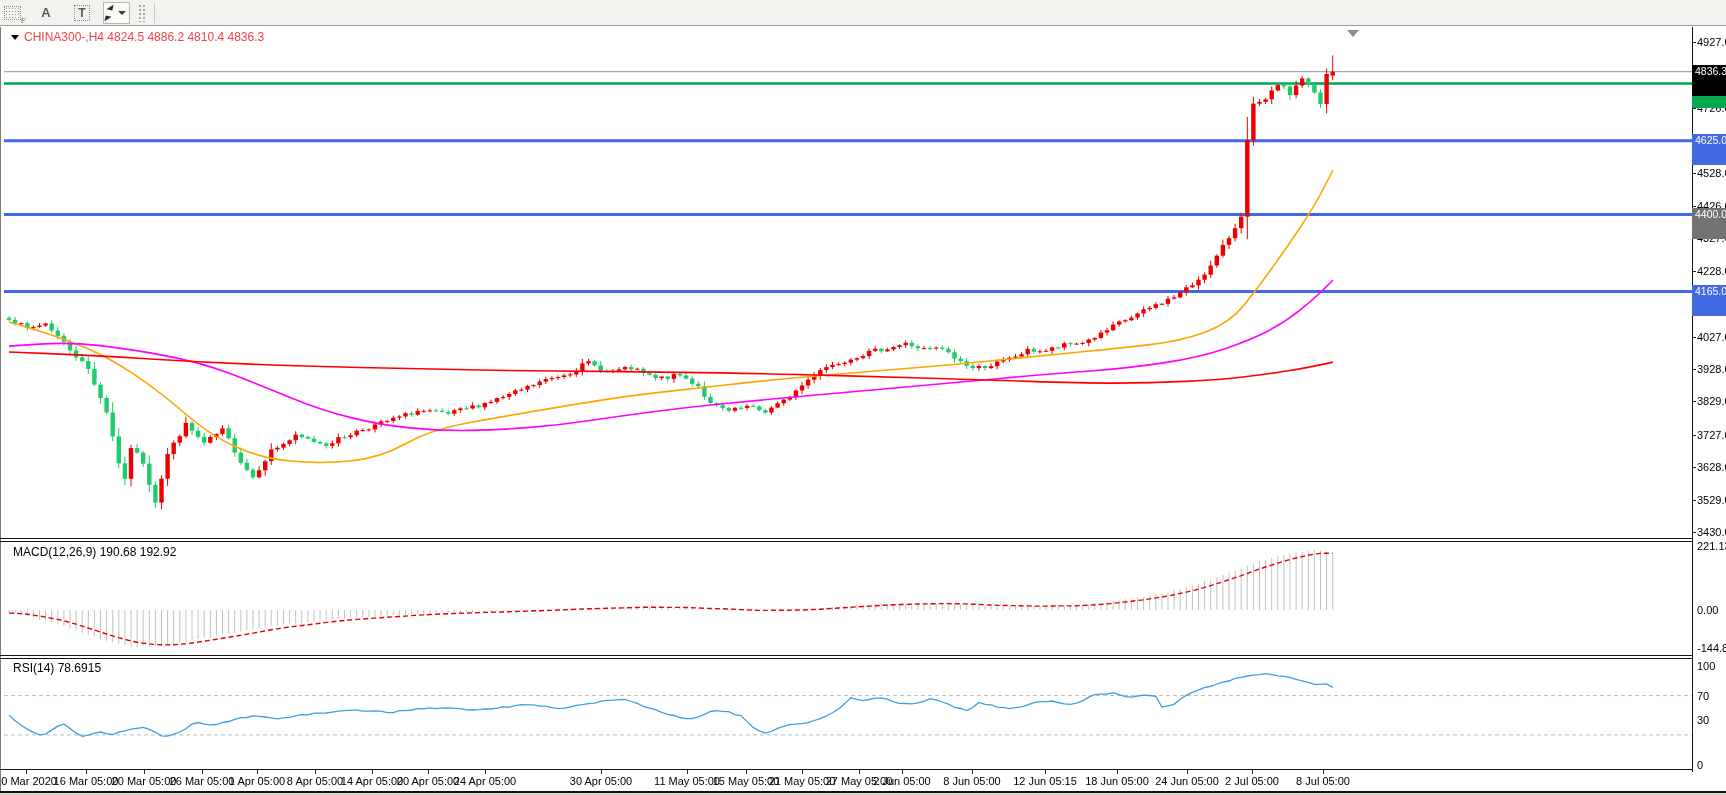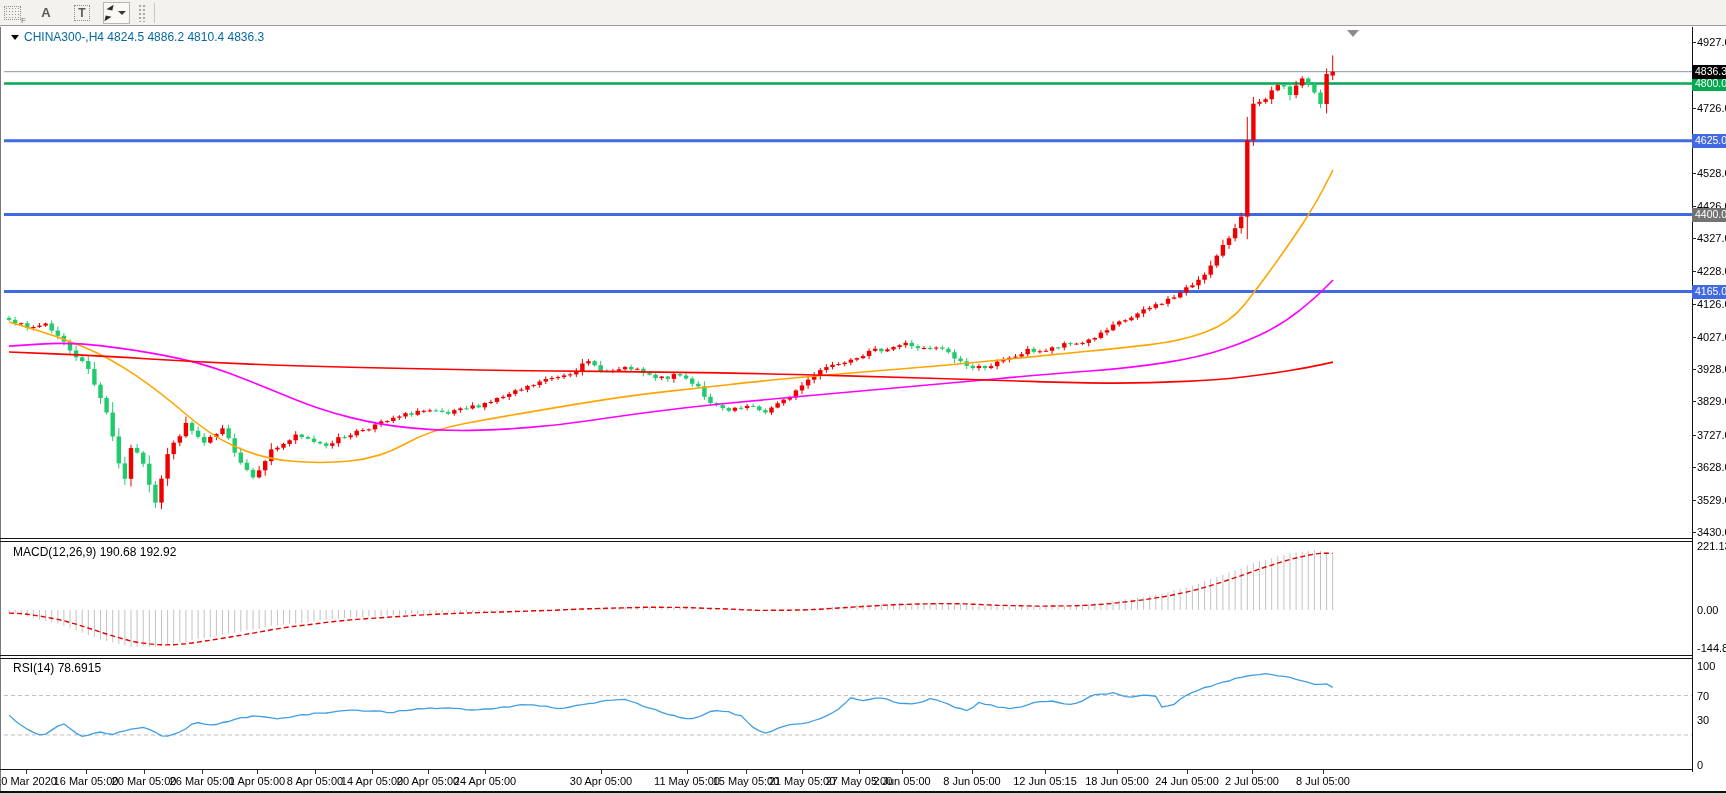--- a/index.html
+++ b/index.html
@@ -26,30 +26,30 @@
            border-top:4px solid #3C3C3C;margin-left:2px;}
   .tb-sep{width:1px;height:20px;background:#C9C7BE;margin:0 4px;}
   .tfbtn{height:20px;padding:0 7px;display:flex;align-items:center;justify-content:center;
          font-size:11px;font-weight:700;color:#4A4A4A;border:1px solid transparent;cursor:default;}
   .tfbtn.active{background:#FBFBF9;border:1px solid #8F8F8F;color:#2E2E2E;}
   
   .hline{position:absolute;left:0;height:1px;background:#141414;}
   .vline{position:absolute;width:1px;background:#141414;}
   .leftedge{position:absolute;left:0;top:27px;width:1px;height:765px;background:#7A7A7A;}
   
-  .symbol-title{position:absolute;left:11px;top:30px;font-size:12px;color:#0369a1;
+  .symbol-title{position:absolute;left:11px;top:30px;font-size:12px;color:#ef4444;
                 display:flex;align-items:center;gap:5px;}
   .symbol-title .tri{width:0;height:0;border-left:4px solid transparent;border-right:4px solid transparent;
                 border-top:5px solid #000;}
   .ind-label{position:absolute;left:13px;font-size:12px;color:#000;}
   .annotation{position:absolute;left:1276px;top:392px;font-size:34px;font-weight:700;
               color:#FF2121;white-space:nowrap;letter-spacing:0px;}
   .axis-label{position:absolute;left:1697px;font-size:11px;color:#000;white-space:nowrap;}
   .axis-tick{position:absolute;left:1692px;width:4px;height:1px;background:#222;}
-  .badge{position:absolute;left:1692px;width:34px;height:14px;font-size:10.5px;line-height:13px;
+  .badge{position:absolute;left:1692px;width:34px;height:31px;font-size:10.5px;line-height:13px;
          color:#fff;text-align:left;padding-left:3px;box-sizing:border-box;white-space:nowrap;}
   .tlabel{position:absolute;top:775px;font-size:11px;color:#000;white-space:nowrap;transform:translateX(-50%);}
   .ttick{position:absolute;top:770px;width:1px;height:4px;background:#333;}
   .bottom-line{position:absolute;left:0;top:791px;width:1726px;height:2px;background:#111;}
   .bottom-strip{position:absolute;left:0;top:793px;width:1726px;height:2px;background:#D8D5CE;}
   svg#canvas{position:absolute;left:0;top:0;}
 </style>
 </head>
 <body>
 

